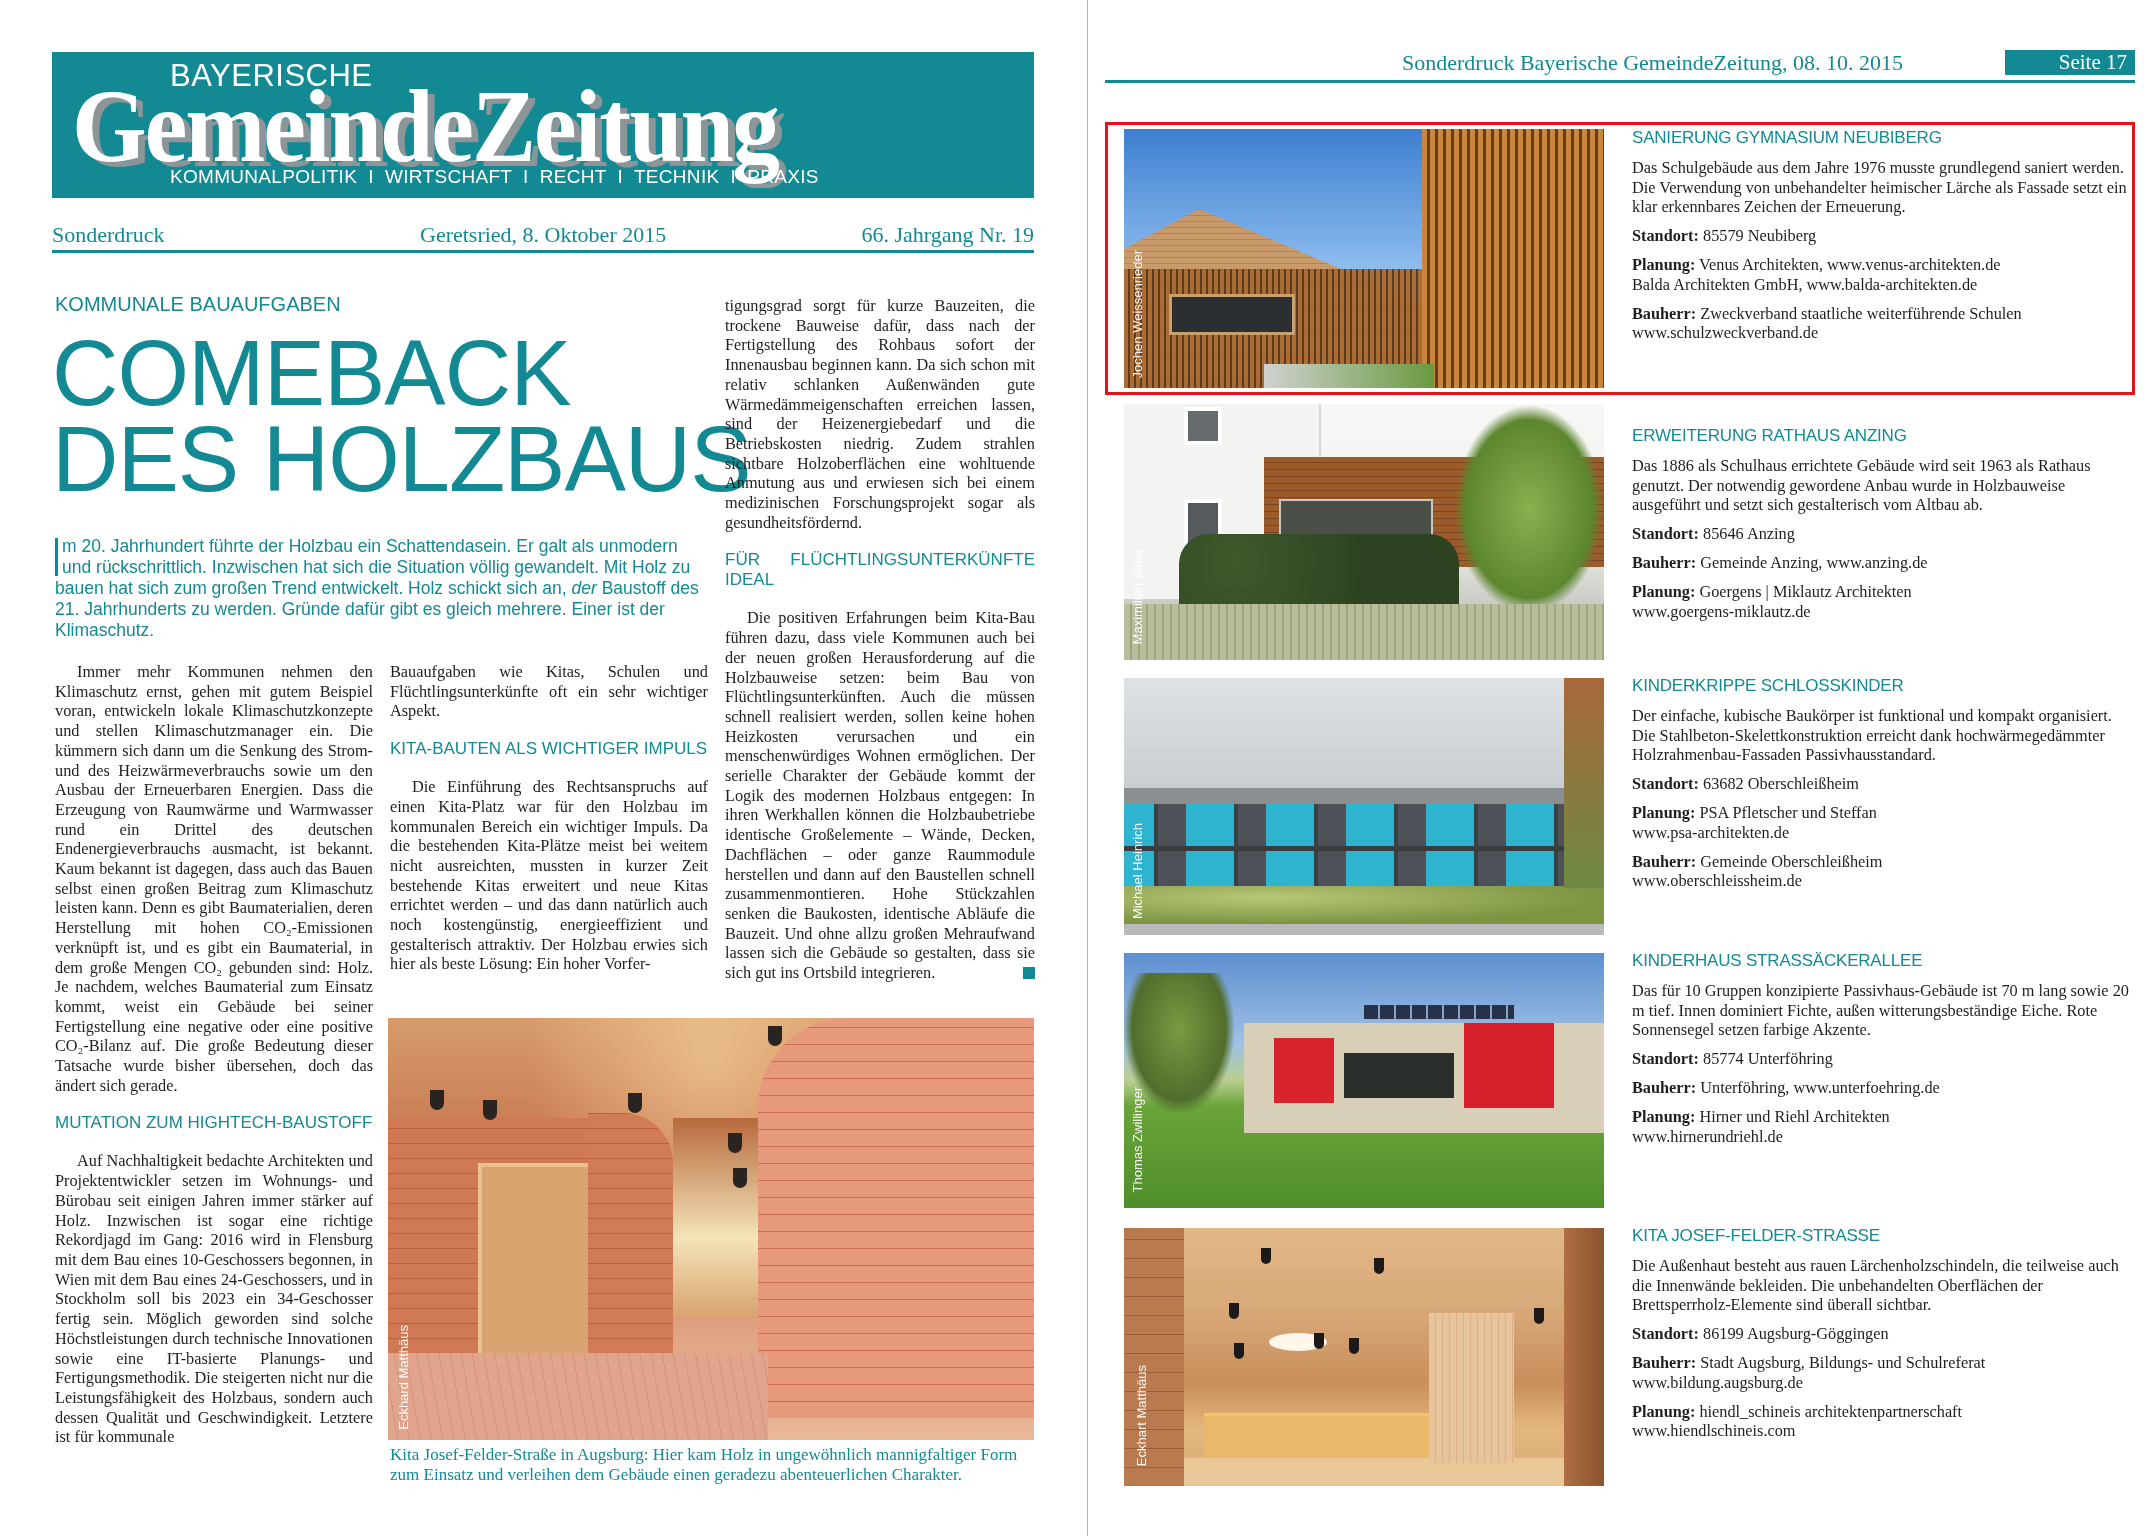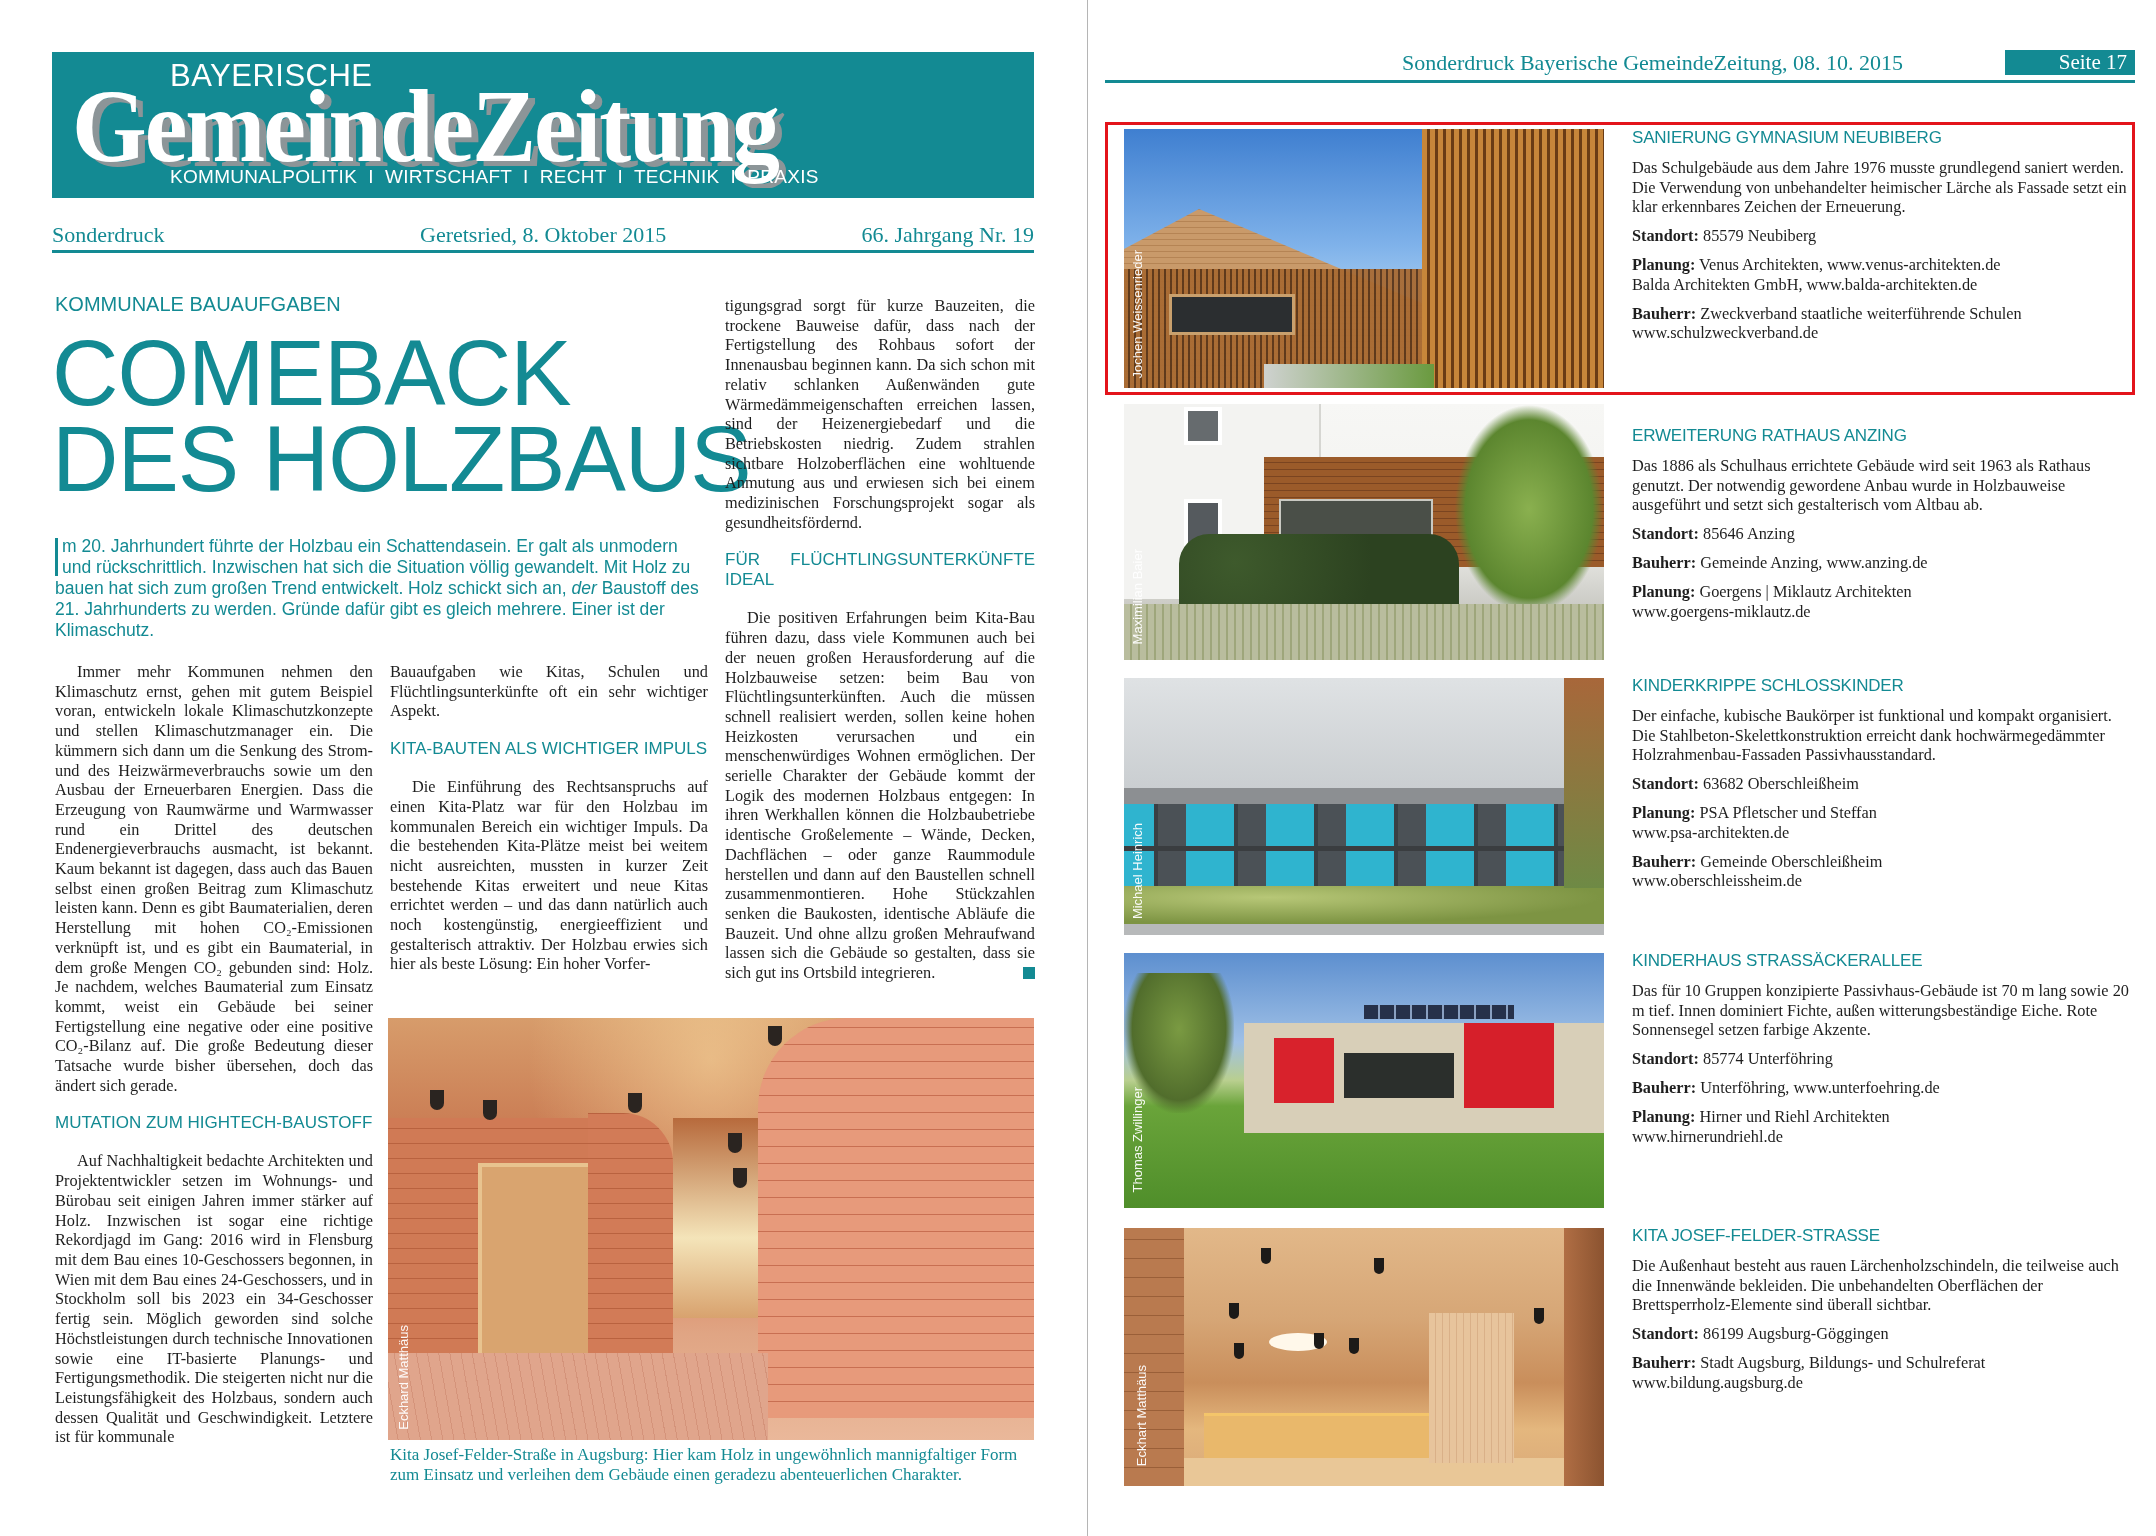--- a/index.html
+++ b/index.html
@@ -249,13 +249,14 @@
   <div class="lamp" style="left:190px;top:105px;"></div>
   <div class="lamp" style="left:225px;top:110px;"></div>
   <div class="lamp" style="left:410px;top:80px;"></div>
   <div class="vcredit" style="left:10px;bottom:20px;">Eckhart Matthäus</div>
 </div>
 <div class="entry-text" style="top:1226px;">
   <h3 class="entry-title">KITA JOSEF-FELDER-STRASSE</h3>
   <p>Die Außenhaut besteht aus rauen Lärchenholzschindeln, die teilweise auch die Innenwände bekleiden. Die unbehandelten Oberflächen der Brettsperrholz-Elemente sind überall sichtbar.</p>
   <p><b>Standort:</b><span> 86199 Augsburg-Göggingen</span></p>
   <p><b>Bauherr:</b><span> Stadt Augsburg, Bildungs- und Schulreferat</span><br><span>www.bildung.augsburg.de</span></p>
+  <p><b>Planung:</b><span> hiendl_schineis architektenpartnerschaft</span><br><span>www.hiendlschineis.com</span></p>
 </div>
 
 </body></html>

